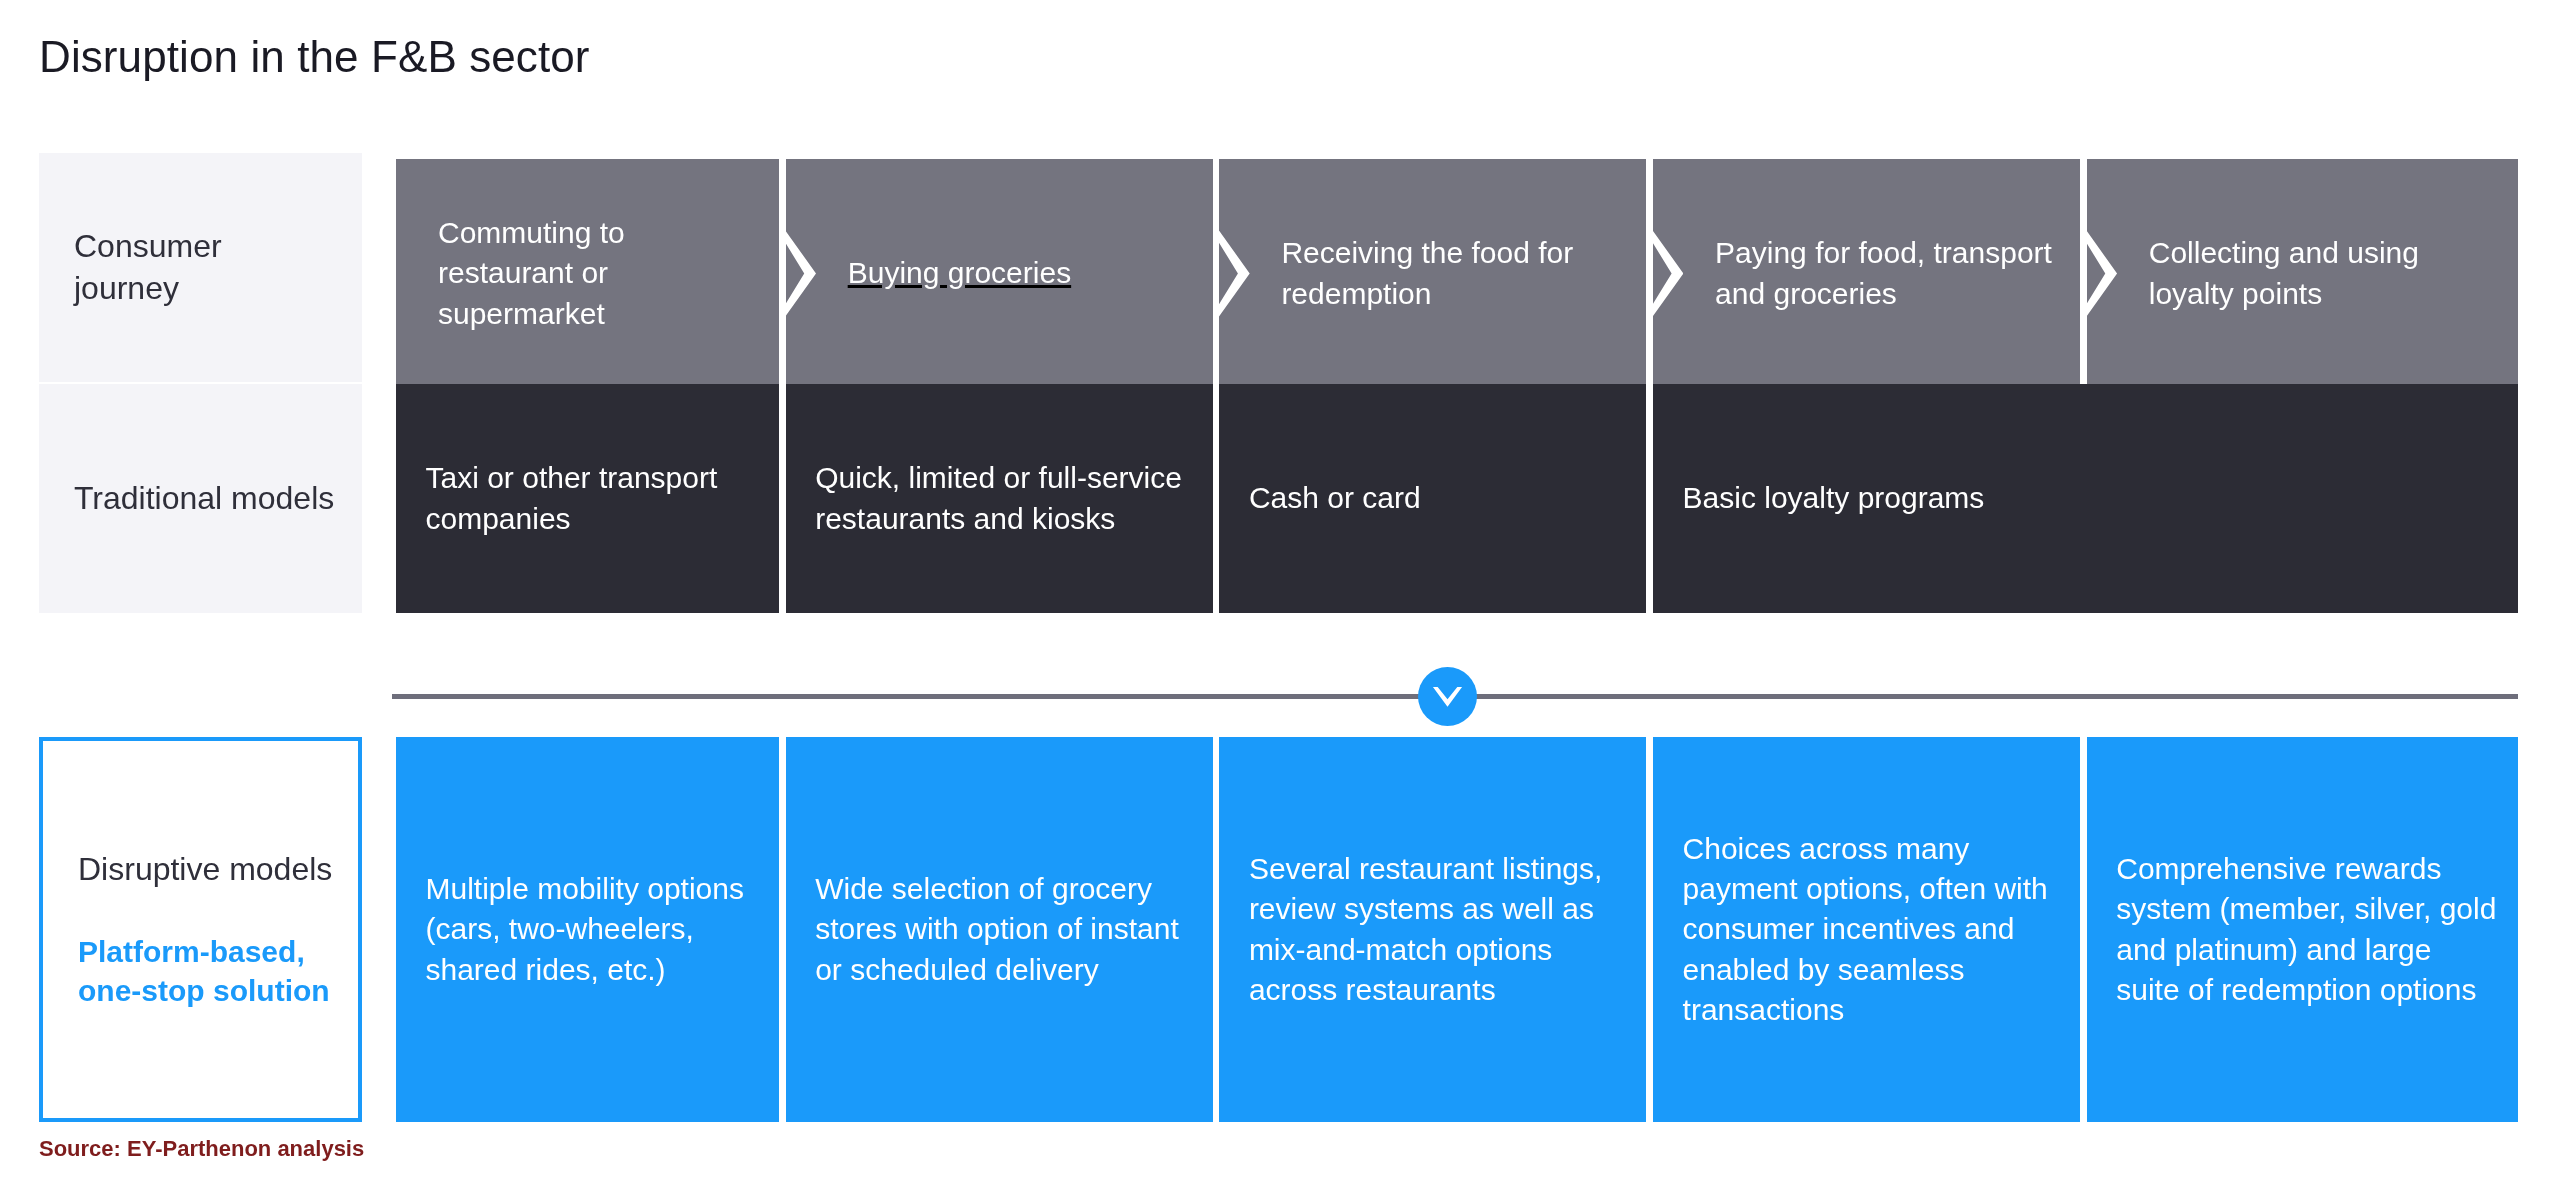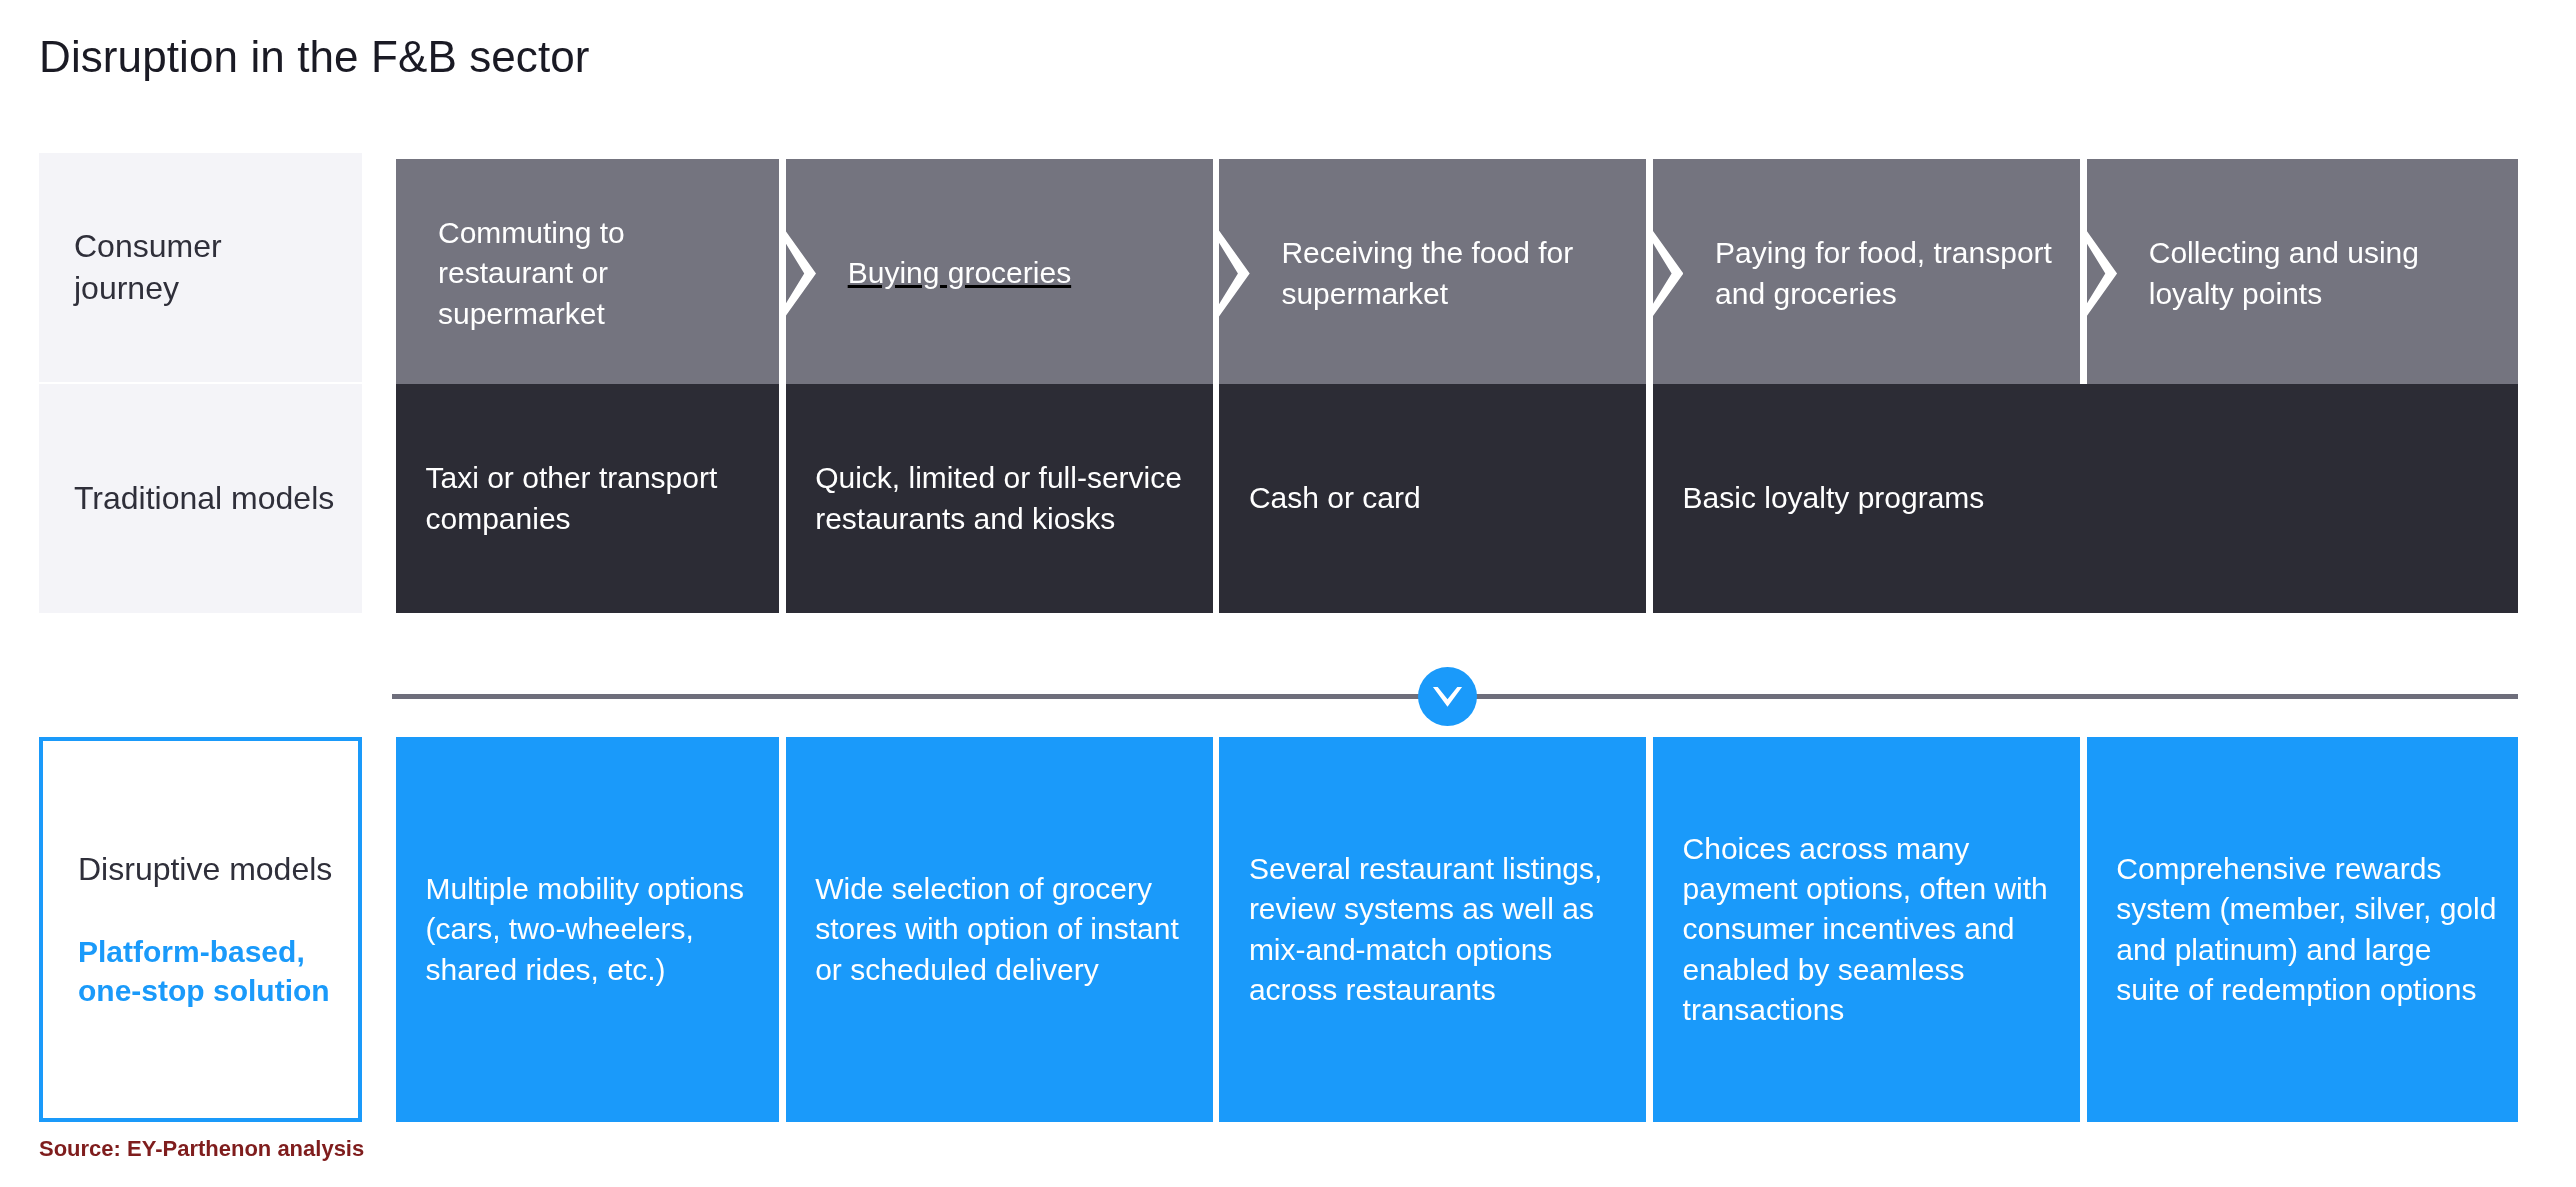--- a/index.html
+++ b/index.html
@@ -162,21 +162,21 @@
 
       <div class="cell has-chevron" style="flex:0 0 427px;text-decoration:underline;">
         <span class="chevron-head"></span>
         <span class="chevron-notch"></span>
         <div class="cell-text">Buying groceries</div>
       </div>
 
       <div class="cell has-chevron" style="flex:0 0 427px;">
         <span class="chevron-head"></span>
         <span class="chevron-notch"></span>
-        <div class="cell-text">Receiving the food for supermarket</div>
+        <div class="cell-text">Receiving the food for redemption</div>
       </div>
 
       <div class="cell has-chevron" style="flex:0 0 427px;">
         <span class="chevron-head"></span>
         <span class="chevron-notch"></span>
         <div class="cell-text">Paying for food, transport and groceries</div>
       </div>
 
       <div class="cell has-chevron" style="flex:1 1 auto;">
         <span class="chevron-head"></span>

